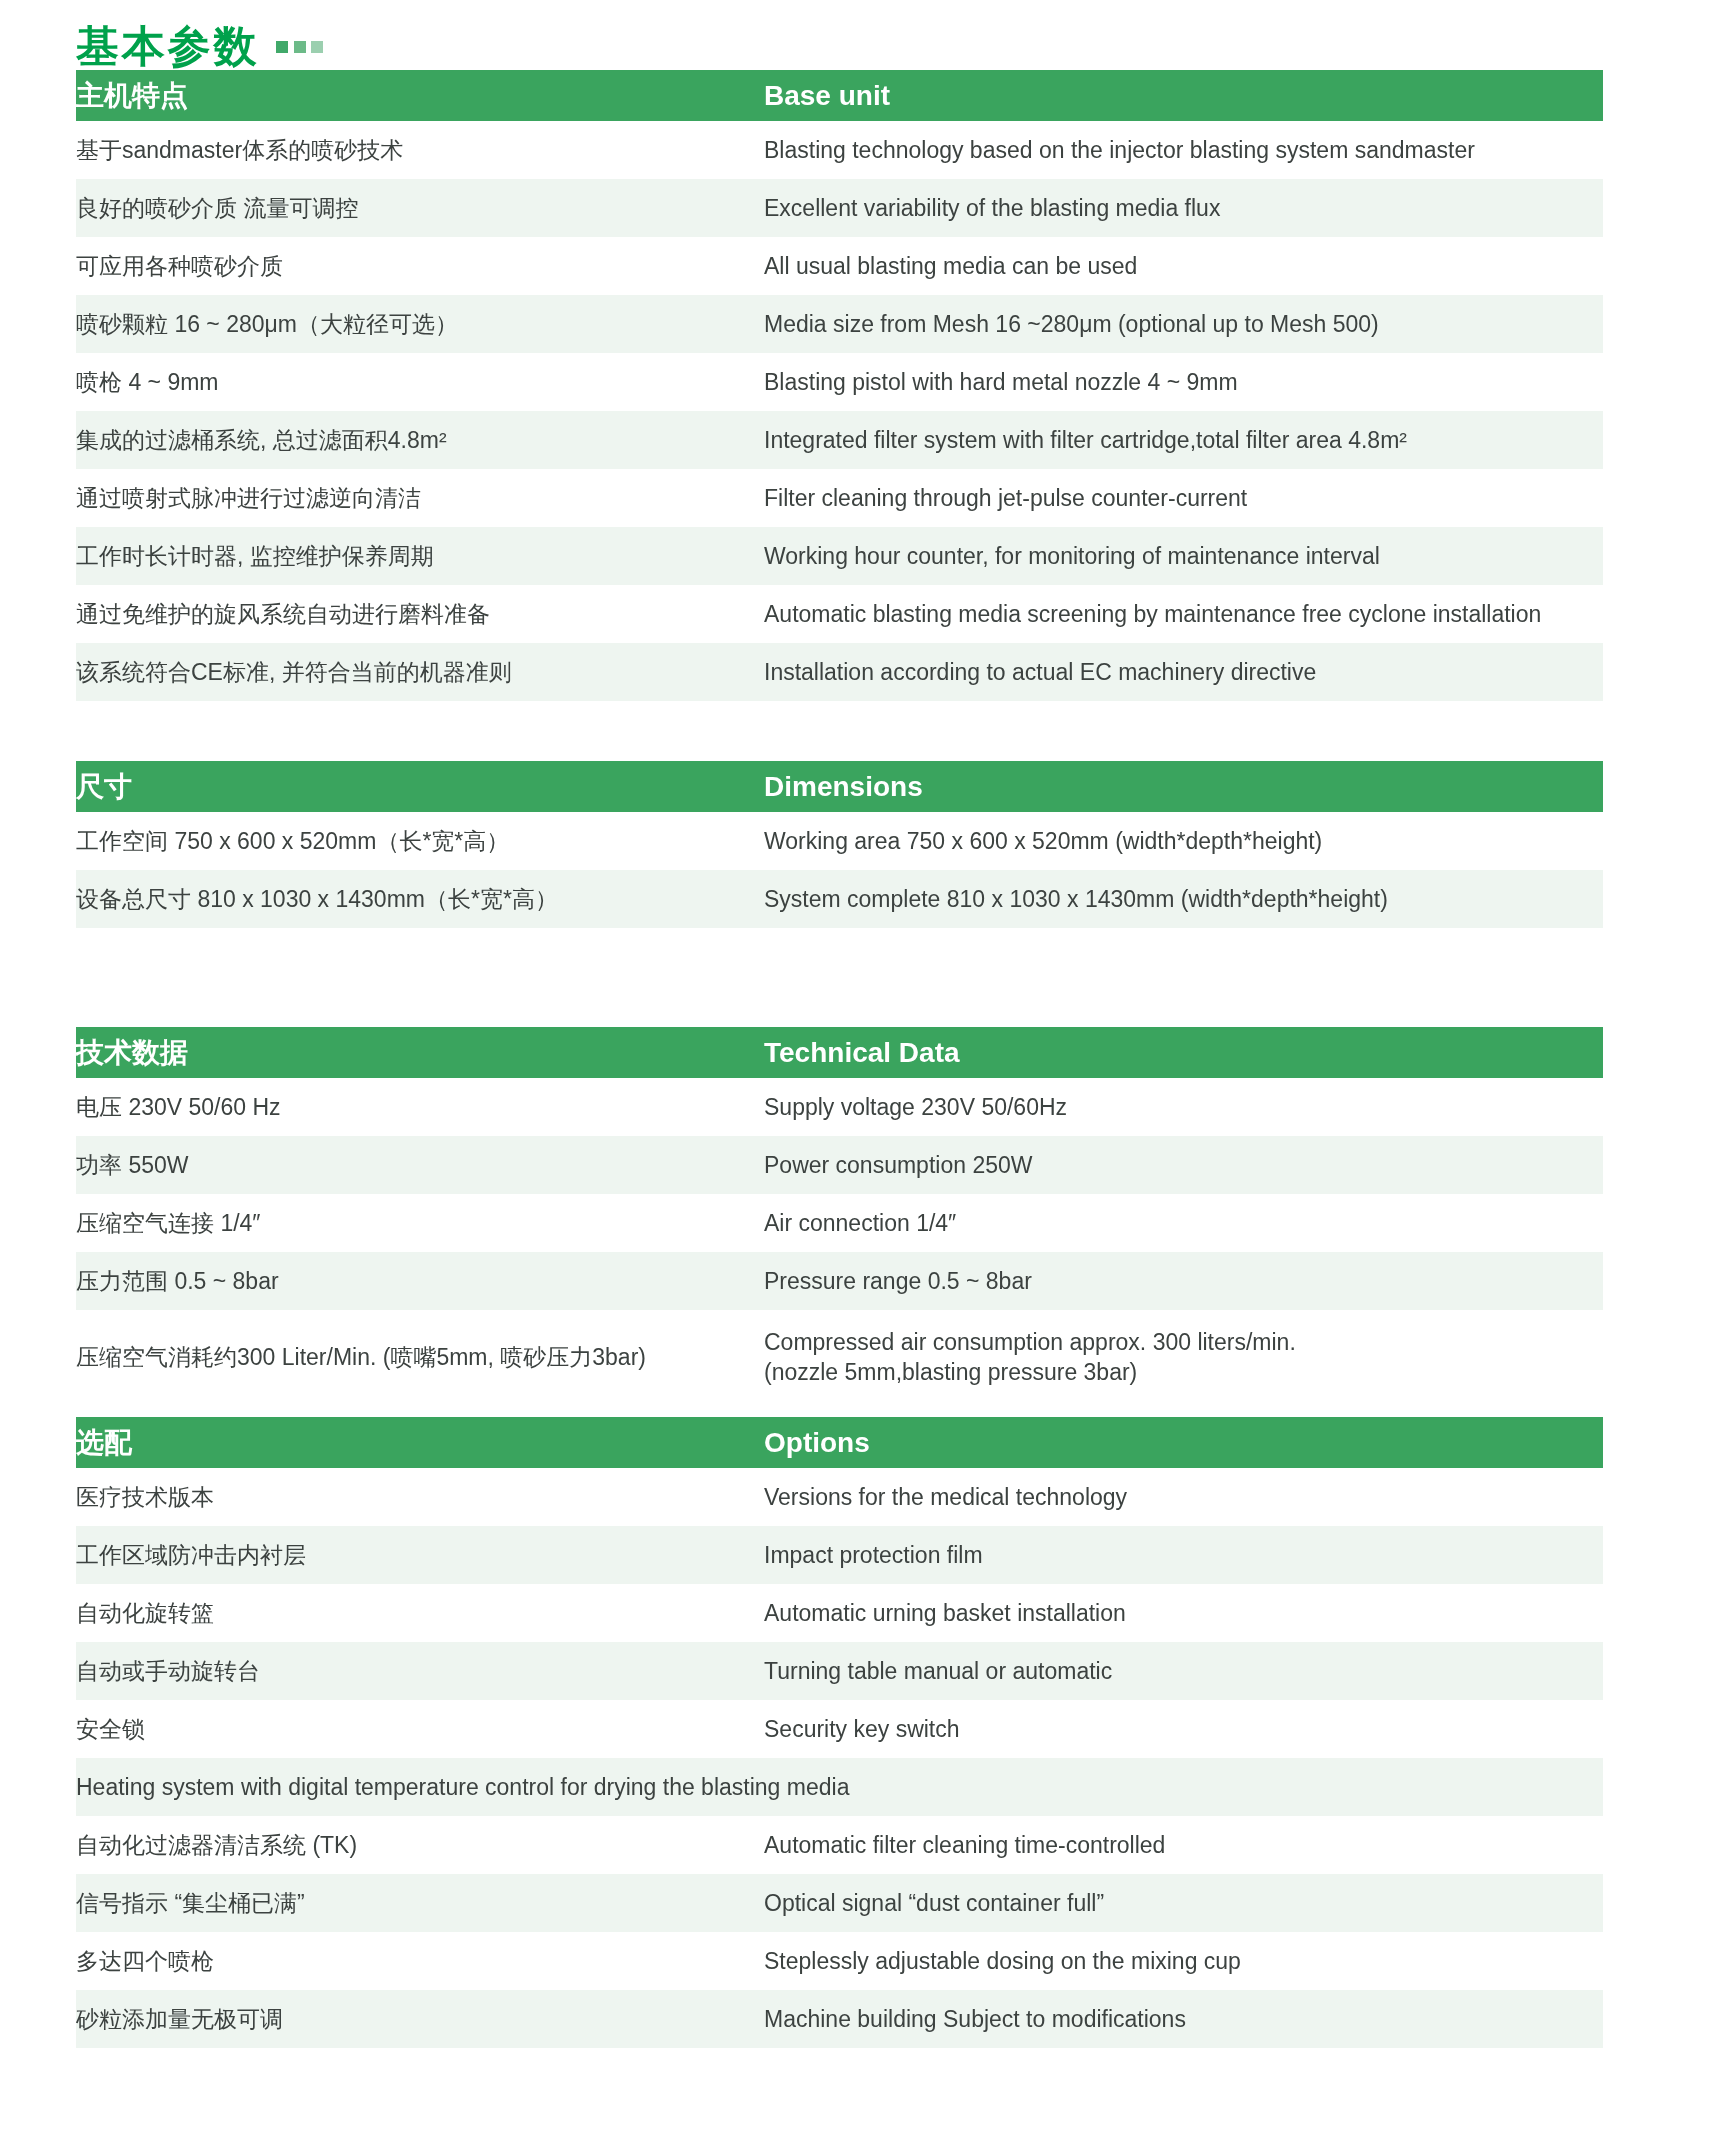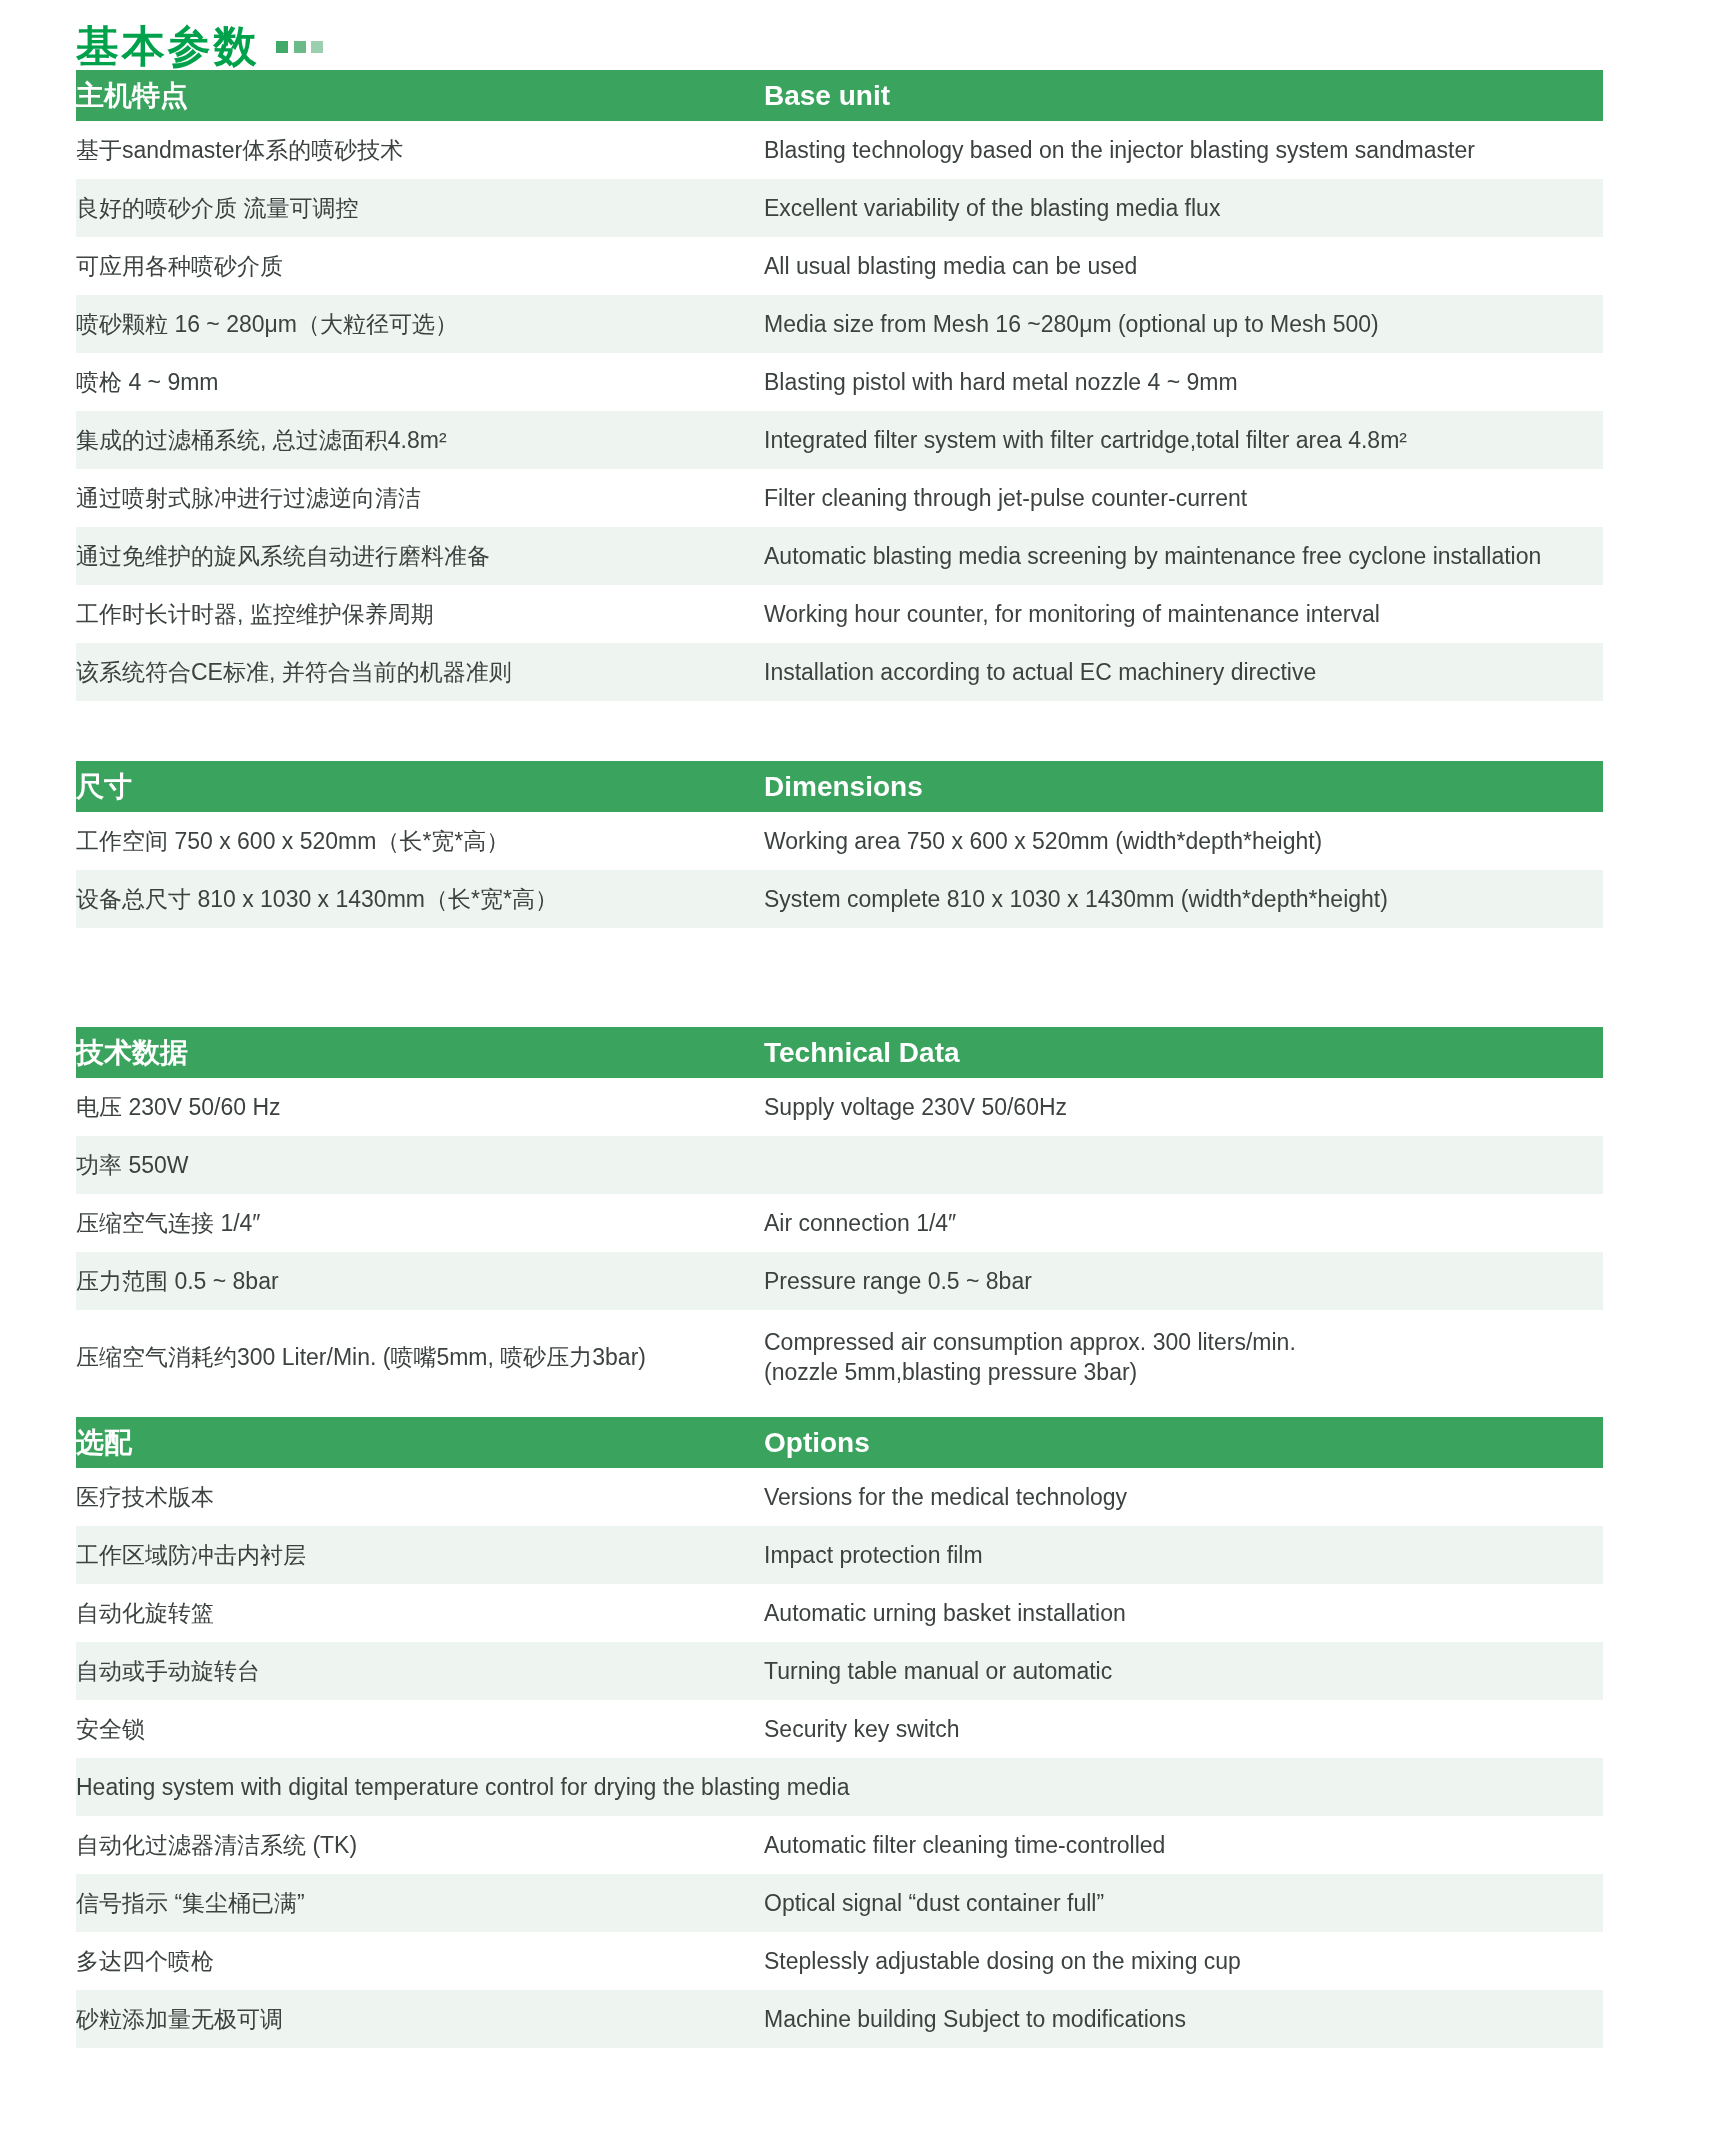--- a/index.html
+++ b/index.html
@@ -85,28 +85,28 @@
         </div>
       <div class="spec-row">
           <div class="col-zh">集成的过滤桶系统, 总过滤面积4.8m²</div>
           <div class="col-en">Integrated filter system with filter cartridge,total filter area 4.8m²</div>
         </div>
       <div class="spec-row">
           <div class="col-zh">通过喷射式脉冲进行过滤逆向清洁</div>
           <div class="col-en">Filter cleaning through jet-pulse counter-current</div>
         </div>
       <div class="spec-row">
+          <div class="col-zh">工作时长计时器, 监控维护保养周期</div>
+          <div class="col-en">Working hour counter, for monitoring of maintenance interval</div>
+        </div>
+      <div class="spec-row">
           <div class="col-zh">通过免维护的旋风系统自动进行磨料准备</div>
           <div class="col-en">Automatic blasting media screening by maintenance free cyclone installation</div>
         </div>
       <div class="spec-row">
-          <div class="col-zh">工作时长计时器, 监控维护保养周期</div>
-          <div class="col-en">Working hour counter, for monitoring of maintenance interval</div>
-        </div>
-      <div class="spec-row">
           <div class="col-zh">该系统符合CE标准, 并符合当前的机器准则</div>
           <div class="col-en">Installation according to actual EC machinery directive</div>
         </div>
     </div>
   </section>
 
   <section class="spec-table gap-a">
     <div class="spec-header">
       <div class="col-zh">尺寸</div>
       <div class="col-en">Dimensions</div>
@@ -128,20 +128,21 @@
       <div class="col-zh">技术数据</div>
       <div class="col-en">Technical Data</div>
     </div>
     <div class="spec-rows">
       <div class="spec-row">
           <div class="col-zh">电压 230V 50/60 Hz</div>
           <div class="col-en">Supply voltage 230V 50/60Hz</div>
         </div>
       <div class="spec-row">
           <div class="col-zh">功率 550W</div>
+          <div class="col-en">Power consumption 250W</div>
         </div>
       <div class="spec-row">
           <div class="col-zh">压缩空气连接 1/4″</div>
           <div class="col-en">Air connection 1/4″</div>
         </div>
       <div class="spec-row">
           <div class="col-zh">压力范围 0.5 ~ 8bar</div>
           <div class="col-en">Pressure range 0.5 ~ 8bar</div>
         </div>
       <div class="spec-row tall">

